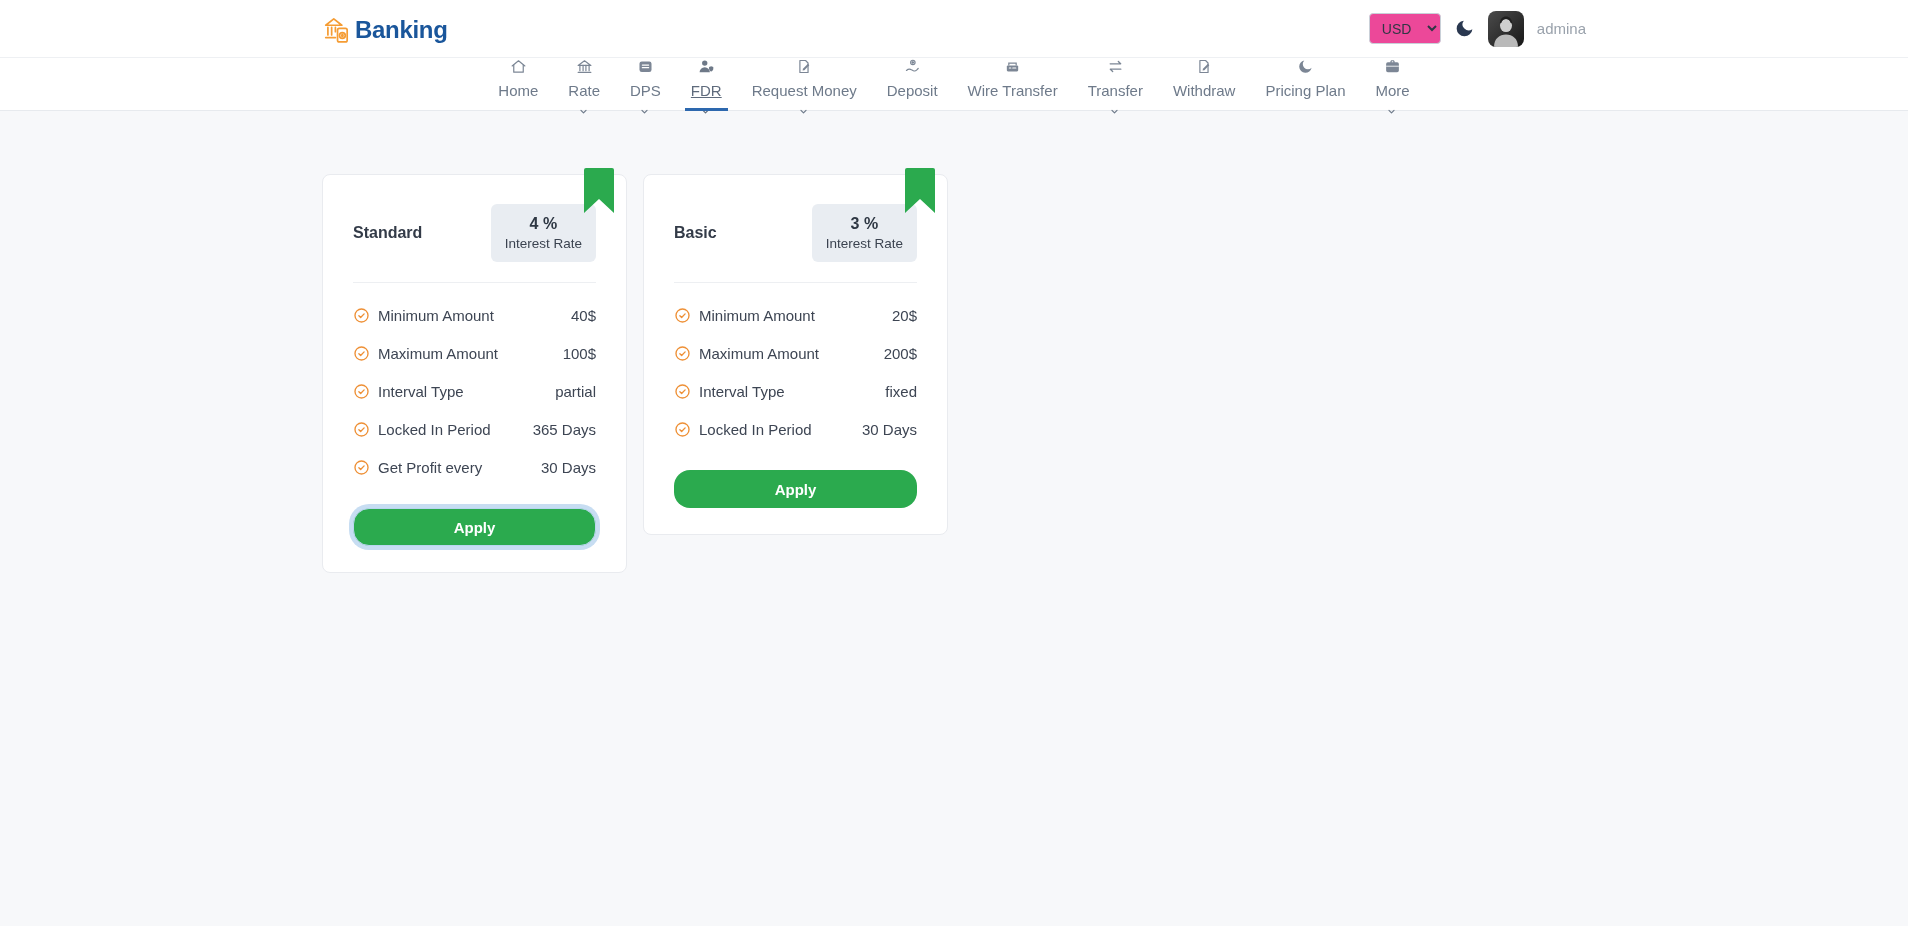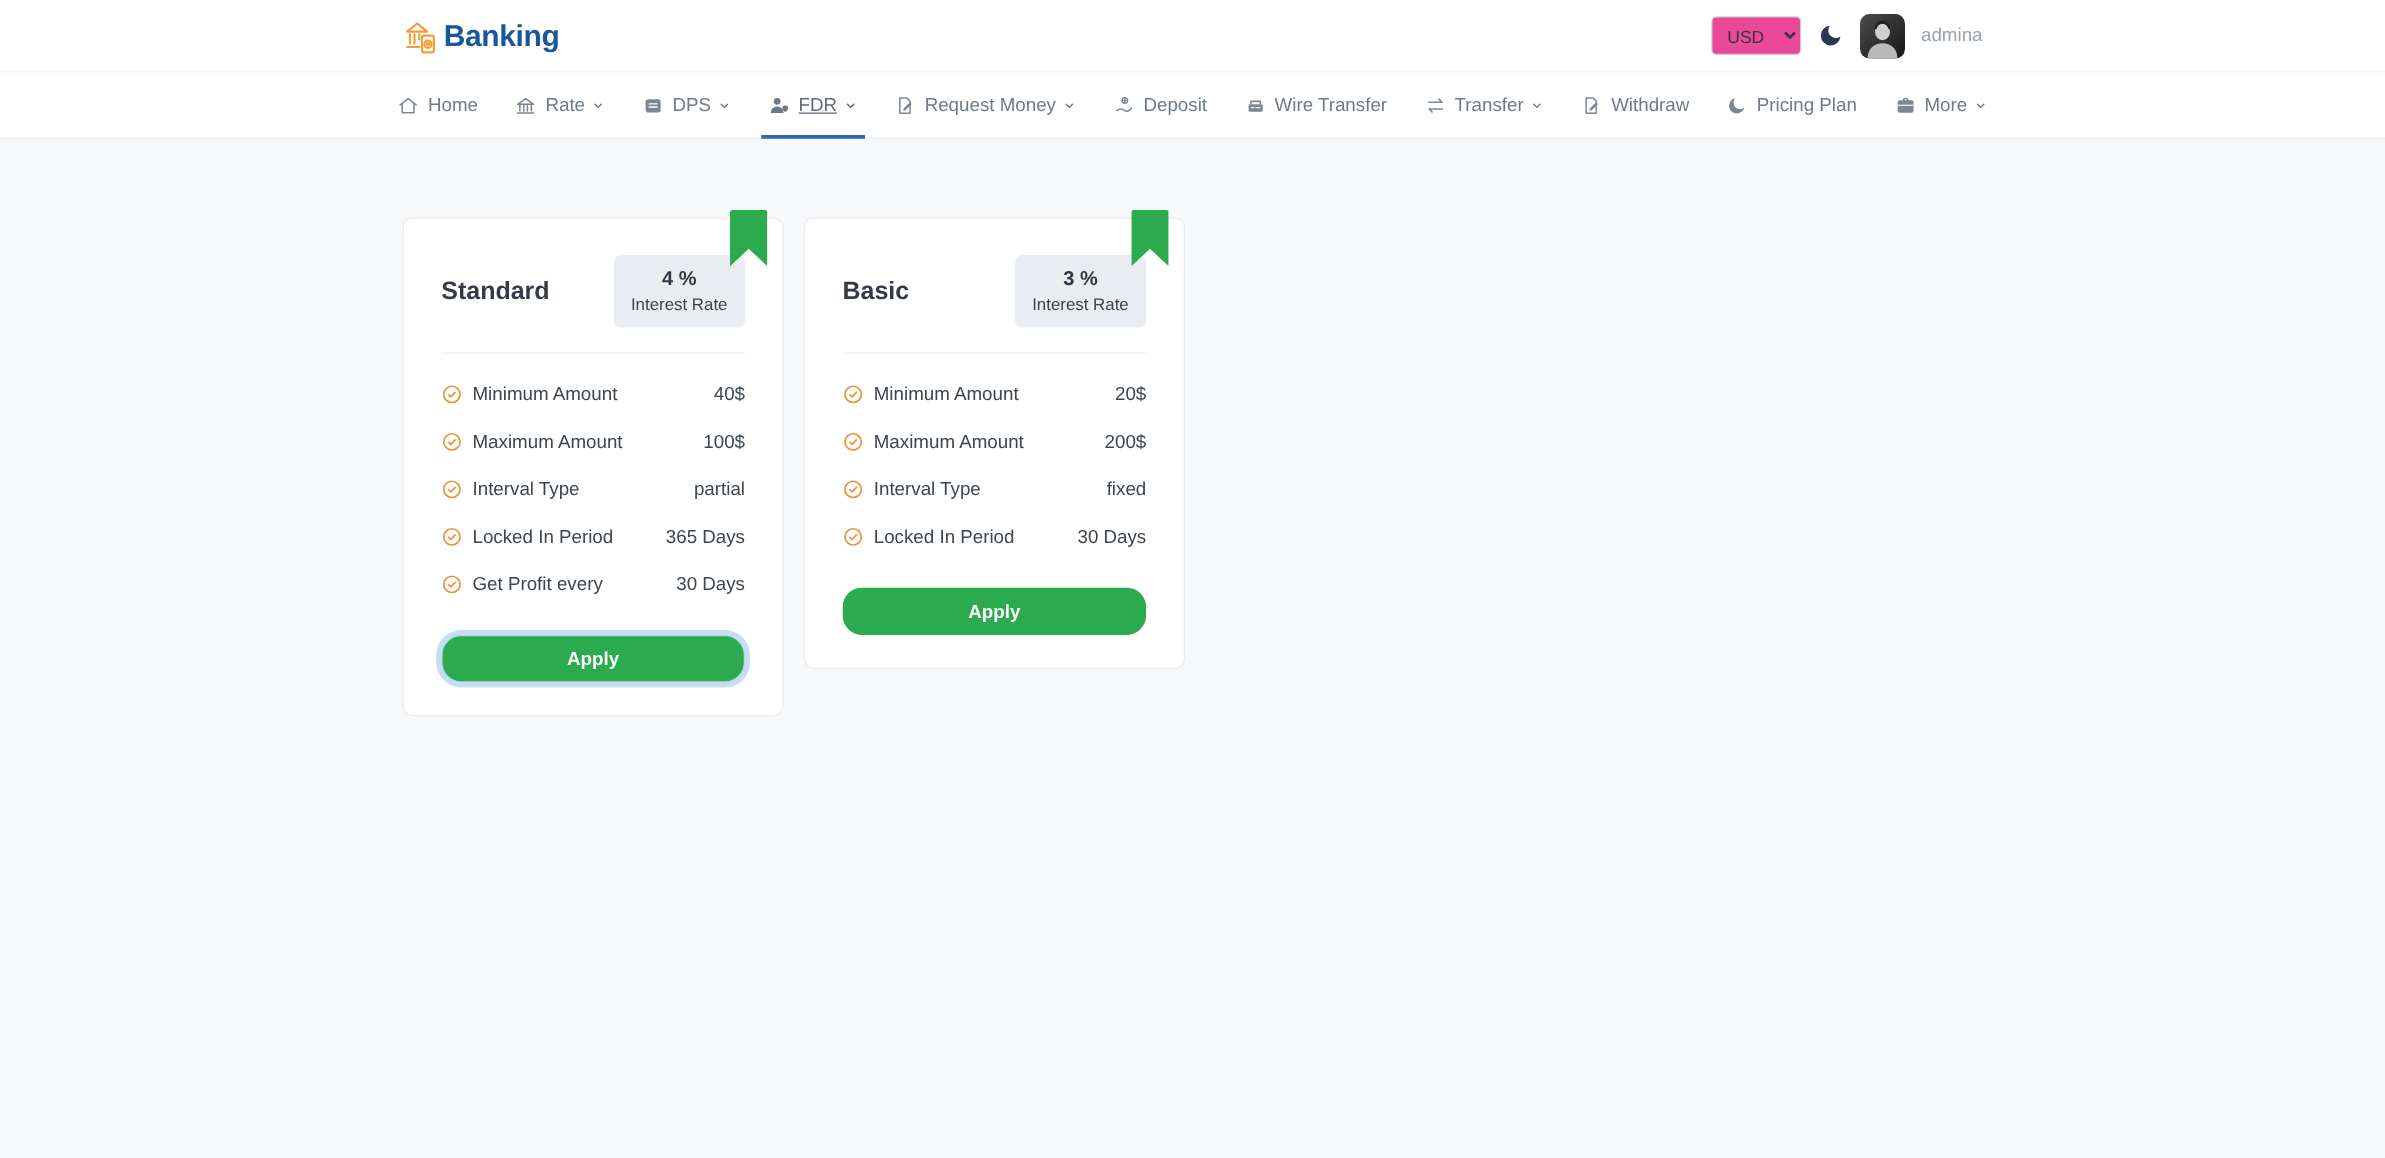--- a/index.html
+++ b/index.html
@@ -26,21 +26,21 @@
     font-family:inherit;font-size:14px;color:#2f3744;padding:0 8px;background:#ec4899;cursor:pointer;
   }
   .theme-toggle{display:flex;align-items:center;cursor:pointer;background:none;border:none;padding:0;}
   .avatar{width:36px;height:36px;border-radius:8px;overflow:hidden;cursor:pointer;flex:none;display:block;}
   .username{font-size:15px;color:var(--muted);cursor:pointer;}
   
   .nav{background:#fff;border-bottom:1px solid #e7eaee;}
   .nav .container{height:52px;display:flex;align-items:center;justify-content:center;gap:30px;}
   .nav-item{
     display:flex;align-items:center;gap:7px;height:100%;position:relative;
-    color:var(--nav-gray);font-size:15px;font-weight:500;cursor:pointer;white-space:nowrap;
+    color:var(--nav-gray);font-size:15px;font-weight:500;cursor:pointer;white-space:nowrap;flex-direction:column;
   }
   .nav-ic{display:flex;align-items:center;opacity:.9;}
   .nav-ic svg{width:17px;height:17px;}
   .chev{display:flex;align-items:center;margin-left:-2px;}
   .chev svg{width:11px;height:11px;}
   .nav-item.active{color:#5f6b7c;text-decoration:underline;}
   .nav-item.active::after{
     content:"";position:absolute;left:-6px;right:-6px;bottom:-1px;height:3px;
     background:var(--nav-underline);
   }
@@ -50,21 +50,21 @@
   .cards{display:flex;gap:16px;margin-top:30px;align-items:flex-start;}
   .card{
     position:relative;width:305px;background:#fff;border:1px solid var(--border);
     border-radius:8px;padding:29px 30px 26px;
   }
   .ribbon{
     position:absolute;top:-7px;right:12px;width:30px;height:45px;background:var(--green);
     clip-path:polygon(0 0,100% 0,100% 100%,50% 69%,0 100%);border-radius:2px 2px 0 0;
   }
   .card-head{display:flex;justify-content:space-between;align-items:center;}
-  .plan-name{font-size:20px;font-weight:700;color:#333b48;}
+  .plan-name{font-size:16px;font-weight:700;color:#333b48;}
   .rate-box{background:var(--rate-bg);border-radius:6px;padding:11px 14px;text-align:center;min-width:96px;}
   .rate-value{font-size:16px;font-weight:700;color:#2e3743;}
   .rate-label{font-size:13.5px;color:#3b4350;margin-top:3px;}
   .divider{height:1px;background:#edeff2;margin-top:20px;border:none;}
   .features{margin-top:13px;}
   .feature-row{display:flex;justify-content:space-between;align-items:center;padding:10.5px 0;font-size:15px;color:#3d4553;}
   .f-left{display:flex;align-items:center;gap:8px;}
   .check{display:flex;color:var(--check-orange);}
   .check svg{width:17px;height:17px;}
   .apply{

